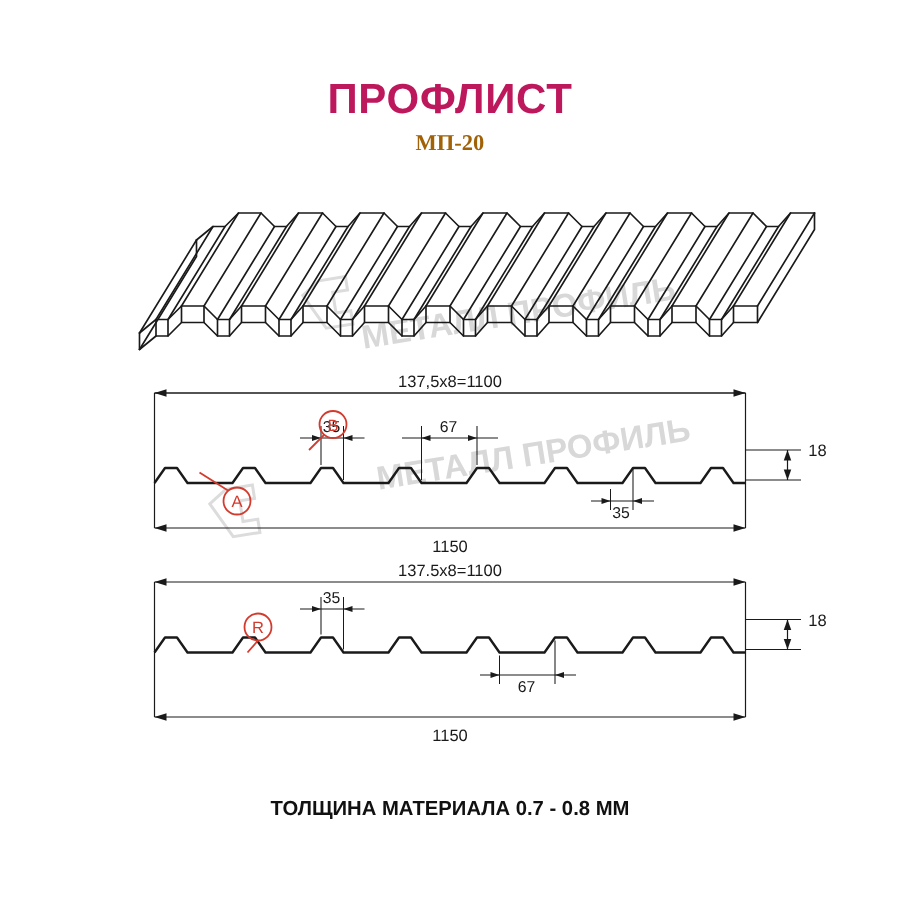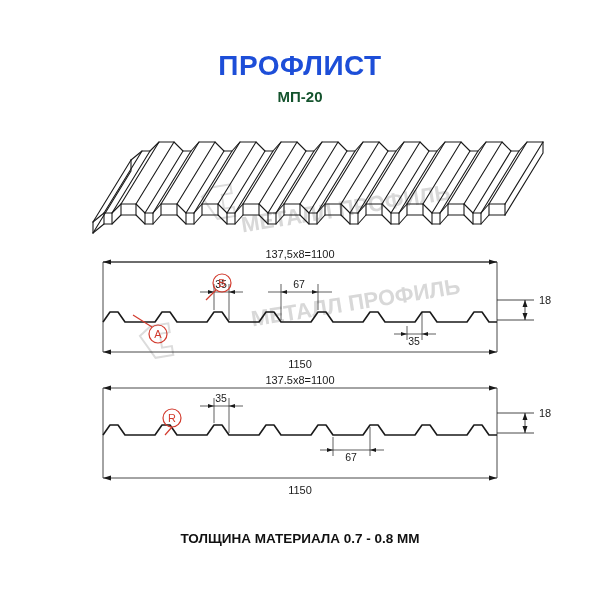--- a/index.html
+++ b/index.html
@@ -22,31 +22,32 @@
   }
   .title {
     position: absolute;
     top: 50px;
     left: 0;
     width: 600px;
     text-align: center;
     font-size: 28px;
     font-weight: bold;
     letter-spacing: 0.5px;
-    color: #1d4ed8;
+    color: #be185d;
   }
   .subtitle {
     position: absolute;
     top: 88px;
     left: 0;
     width: 600px;
     text-align: center;
     font-size: 15px;
     font-weight: bold;
-    color: #14532d;
+    color: #a16207;
+    font-family: Liberation Serif, serif;
   }
   .footer {
     position: absolute;
     top: 531px;
     left: 0;
     width: 600px;
     text-align: center;
     font-size: 13.5px;
     font-weight: bold;
     color: #111111;

